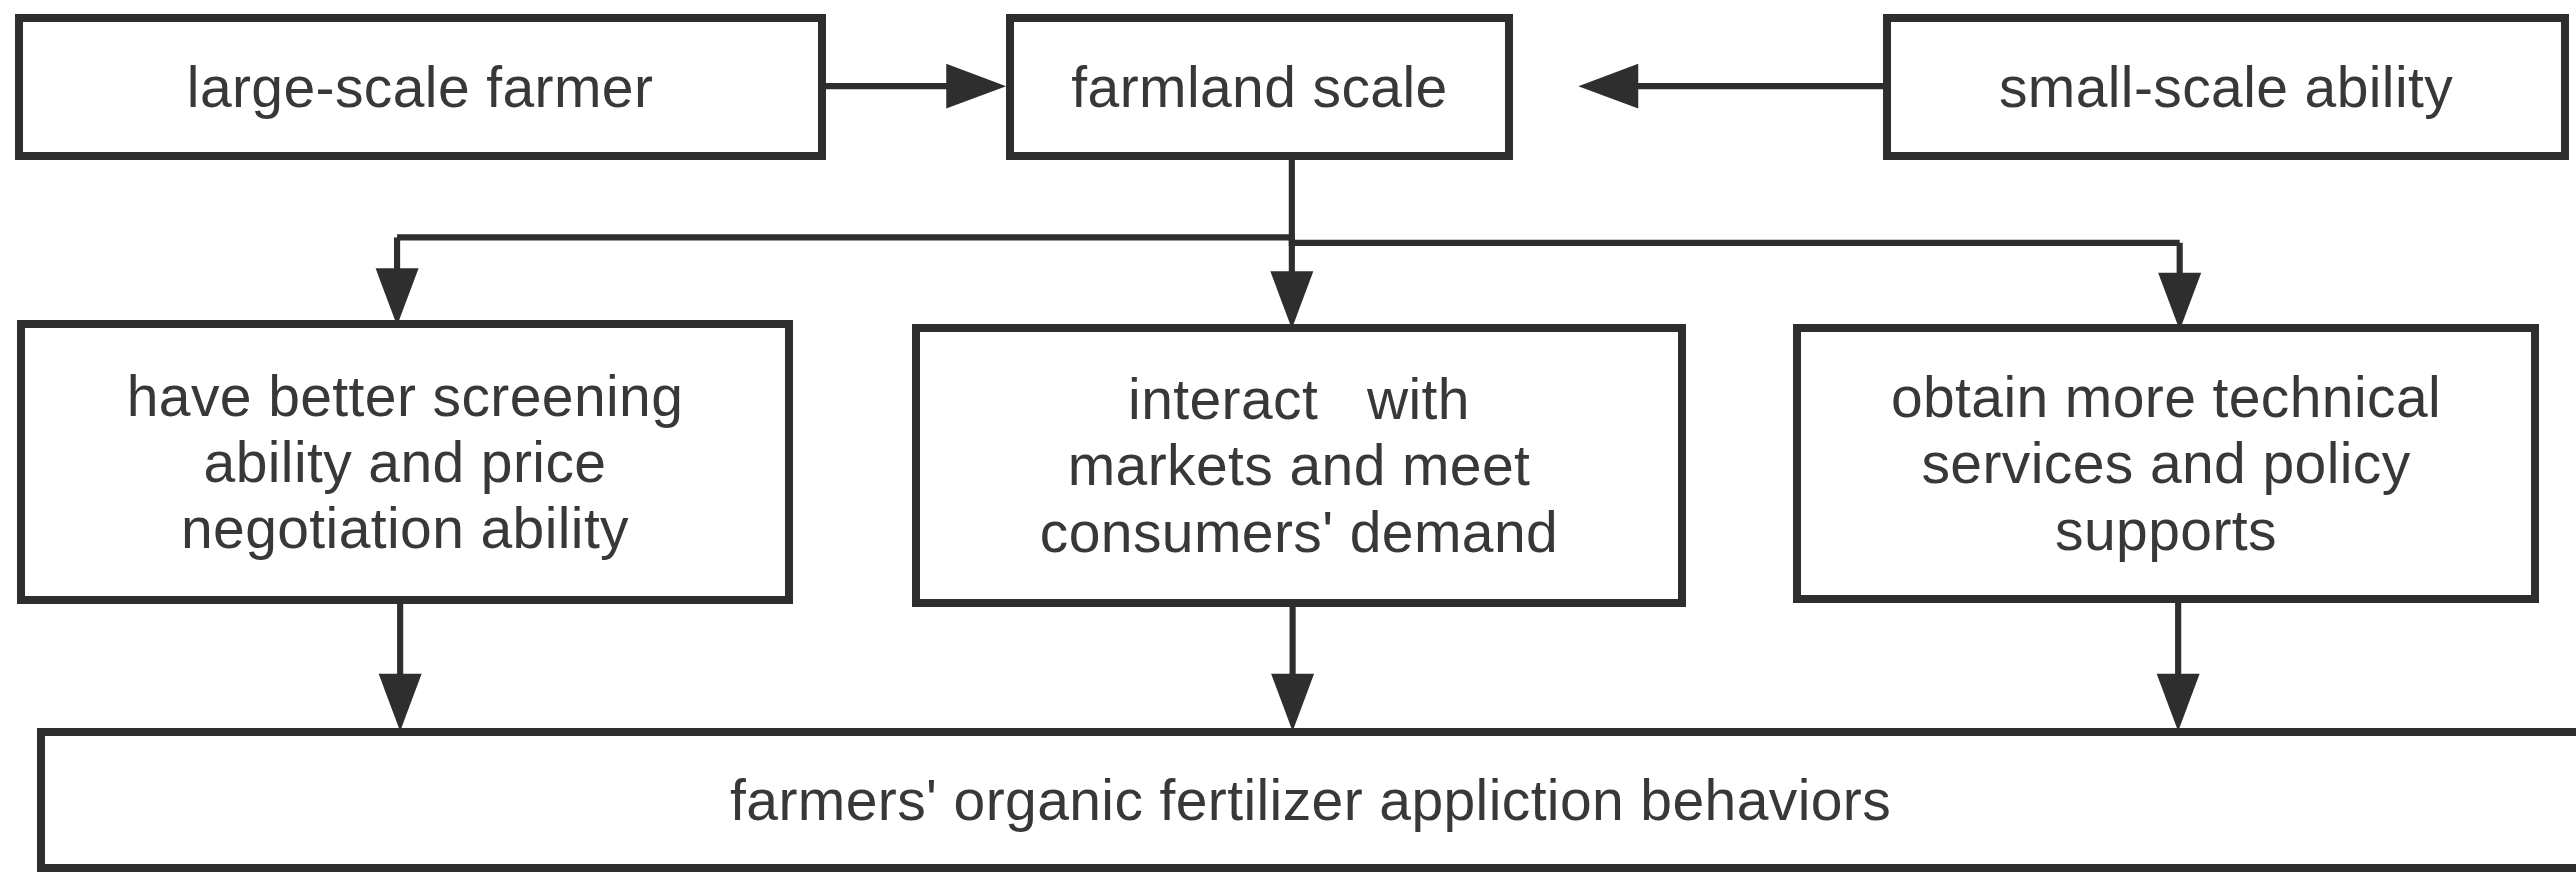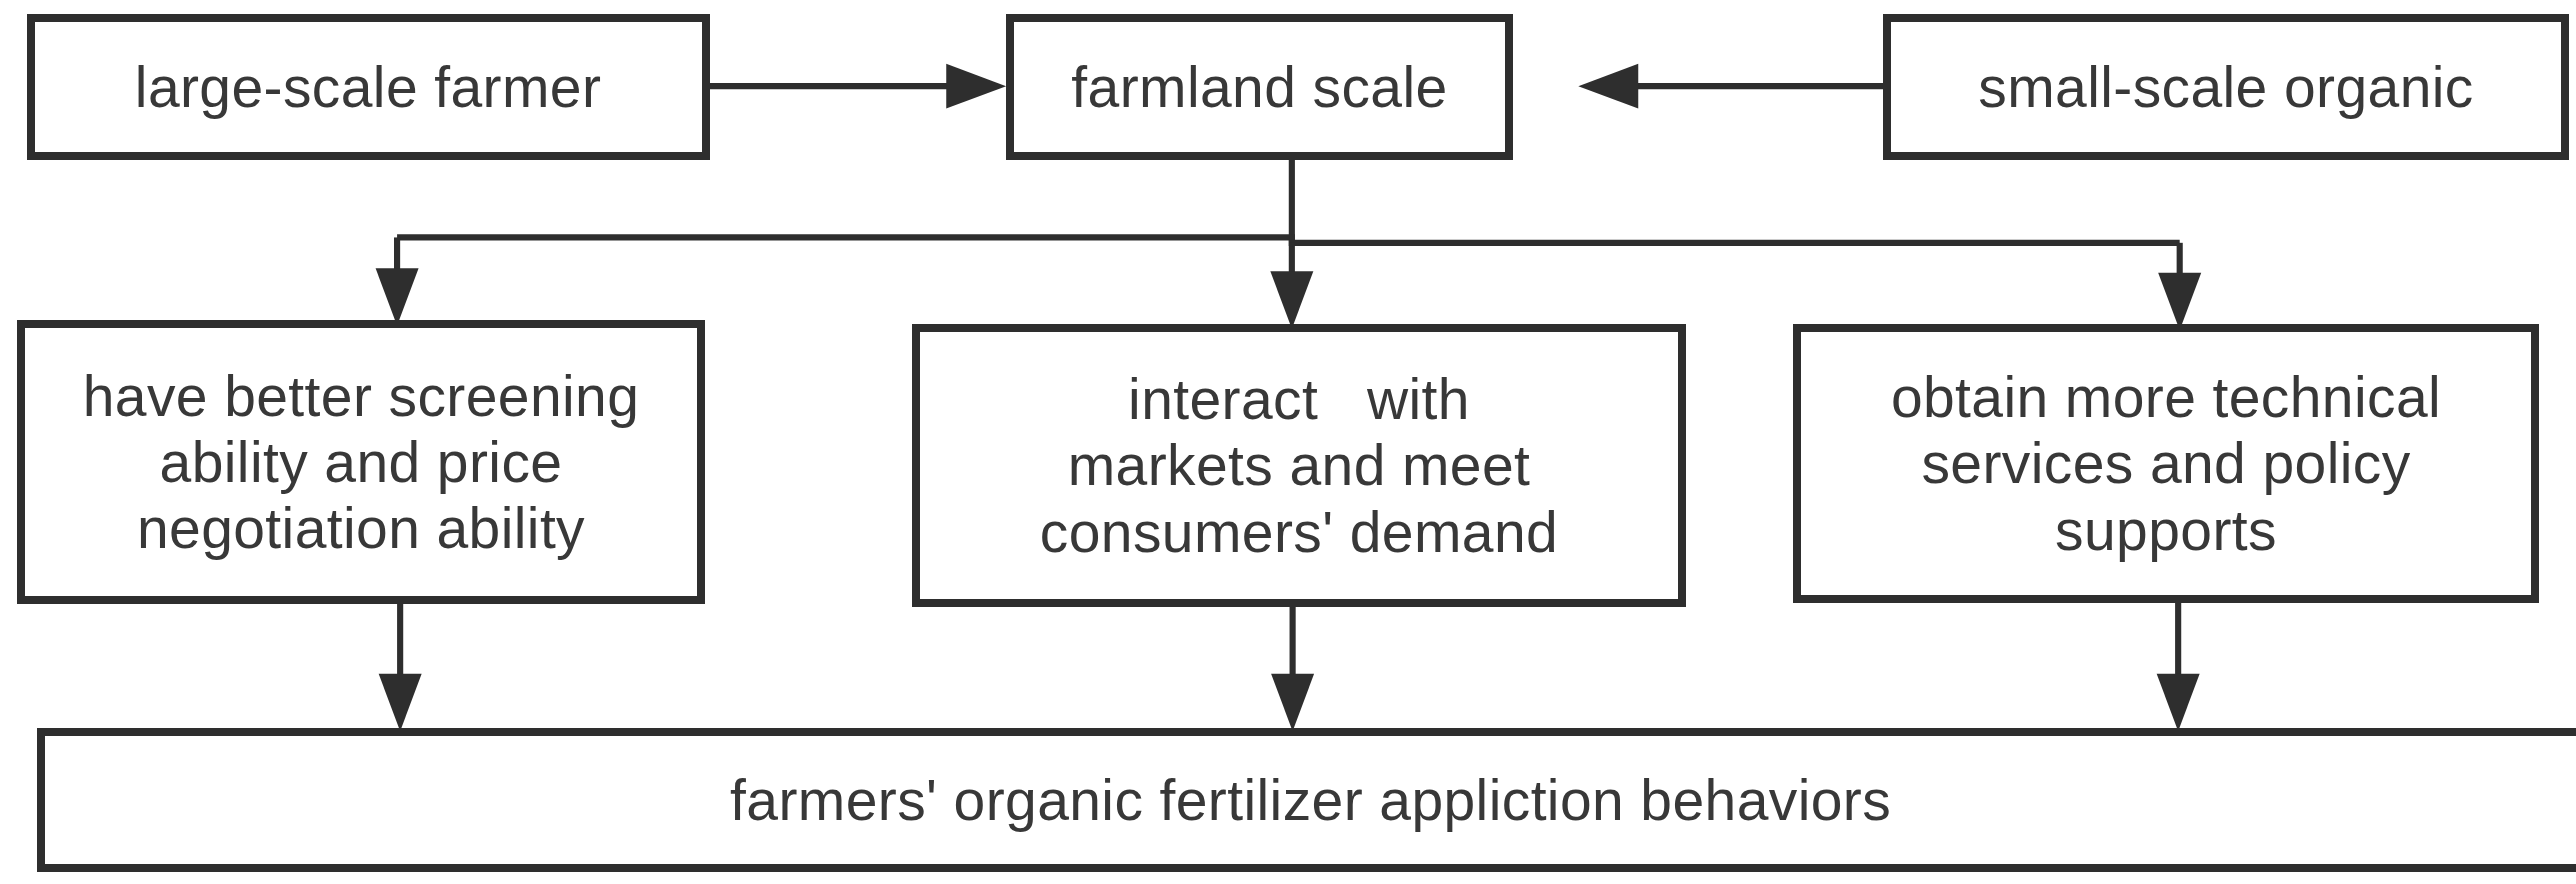--- a/index.html
+++ b/index.html
@@ -36,24 +36,24 @@
   .label{
     display:block;
     white-space:pre-wrap;
     text-align:center;
     color:var(--text);
     font-size:57px;
     line-height:1.16;
     letter-spacing:0.4px;
   }
   
-  #node-large    {left:14.6px;   top:14px;  width:683px;  height:146px;margin-left:12px;}
+  #node-large    {left:14.6px;   top:14px;  width:811px;  height:146px;}
   #node-farmland {left:1006px; top:14px;  width:507px;  height:146px;}
   #node-small    {left:1883px; top:14px;  width:686px;  height:146px;}
-  #node-screen   {left:17px;   top:320px; width:688px; height:284px;}
+  #node-screen   {left:17px;   top:320px; width:776px; height:284px;}
   #node-market   {left:912px; top:324px; width:774px; height:283px;}
   #node-tech     {left:1793px; top:324px; width:746px; height:279px;}
   #node-behavior {left:14.6px;   top:728px; width:2548px; height:144px;margin-left:22px;}
 </style>
 </head>
 <body>
 
 <div class="canvas">
 
   <svg class="connectors" viewBox="0 0 3354 1152" xmlns="http://www.w3.org/2000/svg" aria-hidden="true">
@@ -107,21 +107,21 @@
 
   <div class="node" id="node-large">
     <span class="label">large-scale farmer</span>
   </div>
 
   <div class="node" id="node-farmland">
     <span class="label">farmland scale</span>
   </div>
 
   <div class="node" id="node-small">
-    <span class="label">small-scale organic</span>
+    <span class="label">small-scale ability</span>
   </div>
 
   <div class="node" id="node-screen">
     <span class="label">have better screening
 ability and price
 negotiation ability</span>
   </div>
 
   <div class="node" id="node-market">
     <span class="label">interact   with

